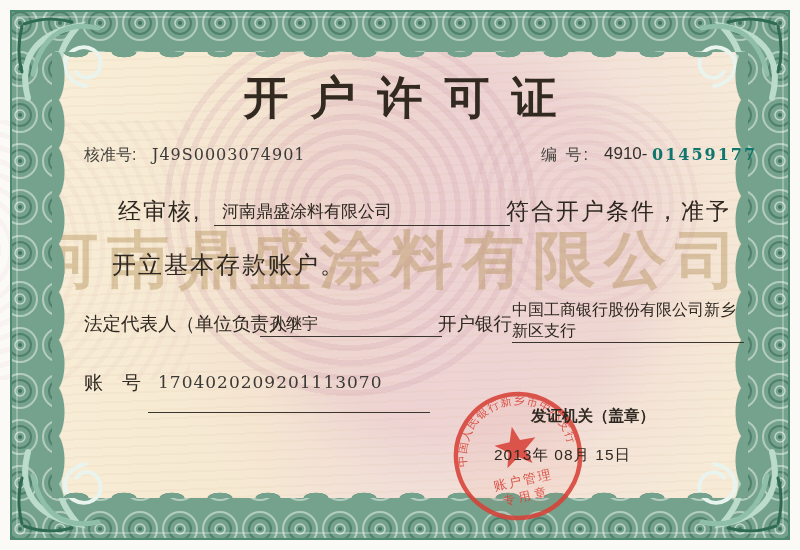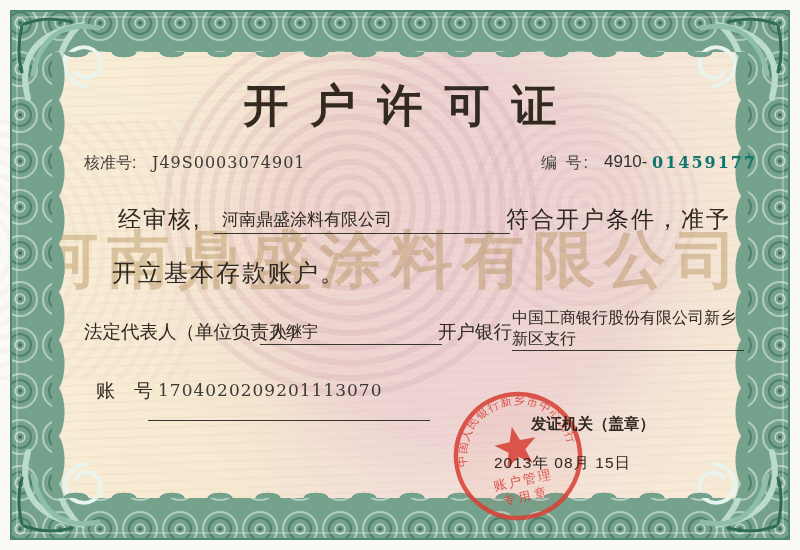--- a/index.html
+++ b/index.html
@@ -26,21 +26,21 @@
   .sc-t{left:52px;right:52px;top:52px;height:13px;
     background:radial-gradient(ellipse 30px 13px at 50% 0%, #74a28c 0 12px, rgba(0,0,0,0) 13px) top left/48px 13px repeat-x;}
   .sc-b{left:52px;right:52px;bottom:52px;height:13px;
     background:radial-gradient(ellipse 30px 13px at 50% 100%, #74a28c 0 12px, rgba(0,0,0,0) 13px) bottom left/48px 13px repeat-x;}
   .sc-l{top:52px;bottom:52px;left:52px;width:13px;
     background:radial-gradient(ellipse 13px 30px at 0% 50%, #74a28c 0 12px, rgba(0,0,0,0) 13px) top left/13px 48px repeat-y;}
   .sc-r{top:52px;bottom:52px;right:52px;width:13px;
     background:radial-gradient(ellipse 13px 30px at 100% 50%, #74a28c 0 12px, rgba(0,0,0,0) 13px) top right/13px 48px repeat-y;}
 
   
-  .layer{position:absolute;left:0;top:16px;width:800px;height:492px;z-index:4;}
+  .layer{position:absolute;left:0;top:8px;width:800px;height:492px;z-index:4;}
   .abs{position:absolute;white-space:nowrap;color:#2e2820;}
   .title{left:0;top:60px;width:800px;text-align:center;font-family:"Liberation Serif",serif;
     font-size:45px;font-weight:700;letter-spacing:22px;text-indent:22px;color:#322a20;}
   .small-label{font-size:16px;color:#43413d;}
   .mono{font-family:"DejaVu Serif",serif;letter-spacing:1px;}
   .serial-red{color:#0f766e;font-weight:700;letter-spacing:2px;font-family:"DejaVu Serif",serif;}
   .big{font-size:23px;letter-spacing:2px;}
   .u{border-bottom:1.6px solid #3a352e;}
   .watermark{position:absolute;left:36px;top:218px;width:764px;z-index:1;
     font-family:"Liberation Serif",serif;font-size:62px;font-weight:700;letter-spacing:9px;
@@ -119,19 +119,19 @@
     <span class="abs u" style="left:214px;top:192px;width:288px;font-size:17px;padding-left:8px;padding-bottom:2px;">河南鼎盛涂料有限公司</span>
     <span class="abs big" style="left:506px;top:188px;">符合开户条件，准予</span>
 
     <span class="abs" style="left:84px;top:241px;font-size:24px;letter-spacing:2px;margin-left:28px;">开立基本存款账户。</span>
 
     <span class="abs" style="left:84px;top:303px;font-size:18.5px;">法定代表人（单位负责人）</span>
     <span class="abs u" style="left:260px;top:306px;width:172px;font-size:16px;padding-left:10px;padding-bottom:1px;">孙继宇</span>
     <span class="abs" style="left:438px;top:303px;font-size:18.5px;">开户银行</span>
     <div class="bankbox">中国工商银行股份有限公司新乡新区支行</div>
 
-    <span class="abs" style="left:84px;top:362px;font-size:19px;margin-left:12px;">账　号</span>
+    <span class="abs" style="left:84px;top:362px;font-size:19px;">账　号</span>
     <span class="abs u mono" style="left:148px;top:364px;width:272px;font-size:17px;padding-left:10px;padding-bottom:20px;color:#3c3a36;">1704020209201113070</span>
 
     <span class="abs" style="left:494px;top:398px;font-size:15.5px;font-weight:600;margin-left:37px;">发证机关（盖章）</span>
     <span class="abs" style="left:494px;top:437px;font-size:15.5px;letter-spacing:1px;">2013年 08月 15日</span>
   </div>
 </div>
 
 </body></html>

